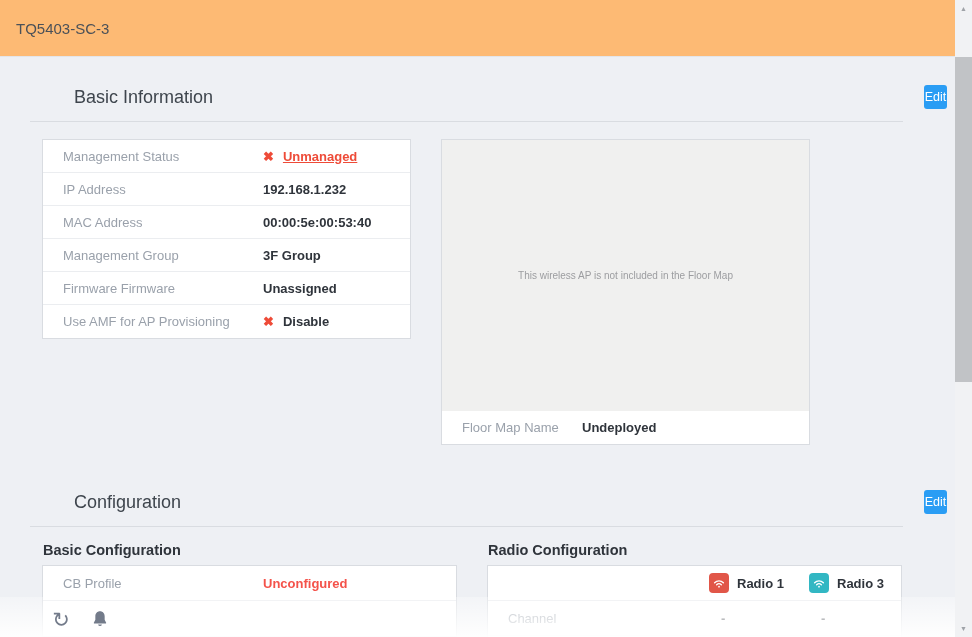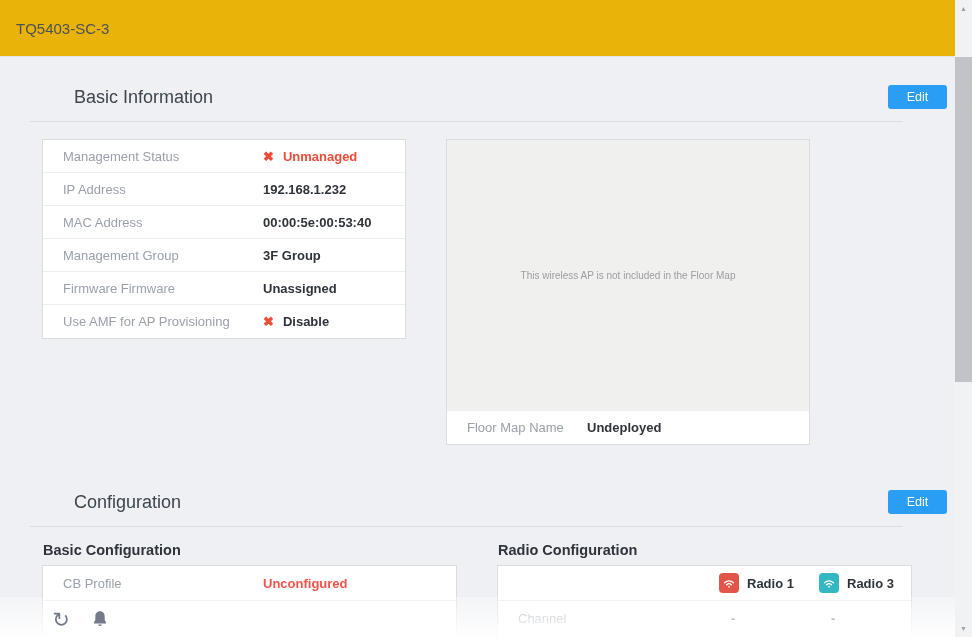--- a/index.html
+++ b/index.html
@@ -7,46 +7,46 @@
   body {
     width:972px; height:637px; overflow:hidden; position:relative;
     background:#eef0f4;
     font-family:"Liberation Sans", sans-serif;
     -webkit-font-smoothing:antialiased;
   }
 
   
   .topbar {
     position:absolute; left:0; top:0; width:955px; height:57px;
-    background:#eab308; border-bottom:1px solid #e3e5e9;
+    background:#fdba74; border-bottom:1px solid #e3e5e9;
     display:flex; align-items:center; padding-left:16px;
   }
   .page-title { font-size:15px; color:#4b5158; }
 
   
   .content { position:absolute; left:0; top:57px; width:955px; padding:27px 0 0 30px; }
   .section-hd { width:873px; display:flex; align-items:center; justify-content:space-between; height:26px;margin-left:44px; }
   .section-title { font-size:18px; font-weight:400; color:#3e454d; margin:0; }
   .btn-edit {
-    width:59px; height:24px; border:none; border-radius:3px;
+    width:23px; height:24px; border:none; border-radius:3px;
     background:#2a9df4; color:#fff; font-size:12.5px; font-family:inherit;
     cursor:pointer; line-height:24px; text-align:center; padding:0;
   }
   .section-divider { width:873px; border-bottom:1px solid #d9dce1; margin-top:11px; }
 
-  .cards-row { margin:17px 0 0 12px; width:768px; display:flex; gap:40px; align-items:flex-start; }
+  .cards-row { margin:17px 0 0 12px; width:768px; display:flex; gap:30px; align-items:flex-start; }
   .card { background:#fff; border:1px solid #d9dce1; width:415px; }
 
   
   .kv-row { display:flex; align-items:center; height:33px; padding-left:20px; border-bottom:1px solid #ebedf0; font-size:13px; }
   .kv-row:last-child { border-bottom:none; }
   .cell-label { color:#9aa1ab; width:200px; flex-shrink:0; }
   .cell-value { color:#2f343b; font-weight:bold; }
   .x-icon { color:#ee4b38; font-size:13px; font-weight:bold; margin-right:9px; }
-  .value-link { color:#ee4b38; font-weight:bold; cursor:pointer; }
+  .value-link { color:#ee4b38; font-weight:bold; text-decoration:underline; cursor:pointer; }
   .value-error { color:#f4524a; font-weight:bold; }
 
   
   .floormap-card { height:306px; display:flex; flex-direction:column; }
   .floormap-placeholder {
     flex:1; background:#f0f0ef; display:flex; align-items:center; justify-content:center;
     color:#9c9da0; font-size:10px;
   }
   .floormap-footer { height:33px; display:flex; align-items:center; padding-left:20px; font-size:13px; background:#fff; }
   .floormap-footer .cell-label { width:120px; }

